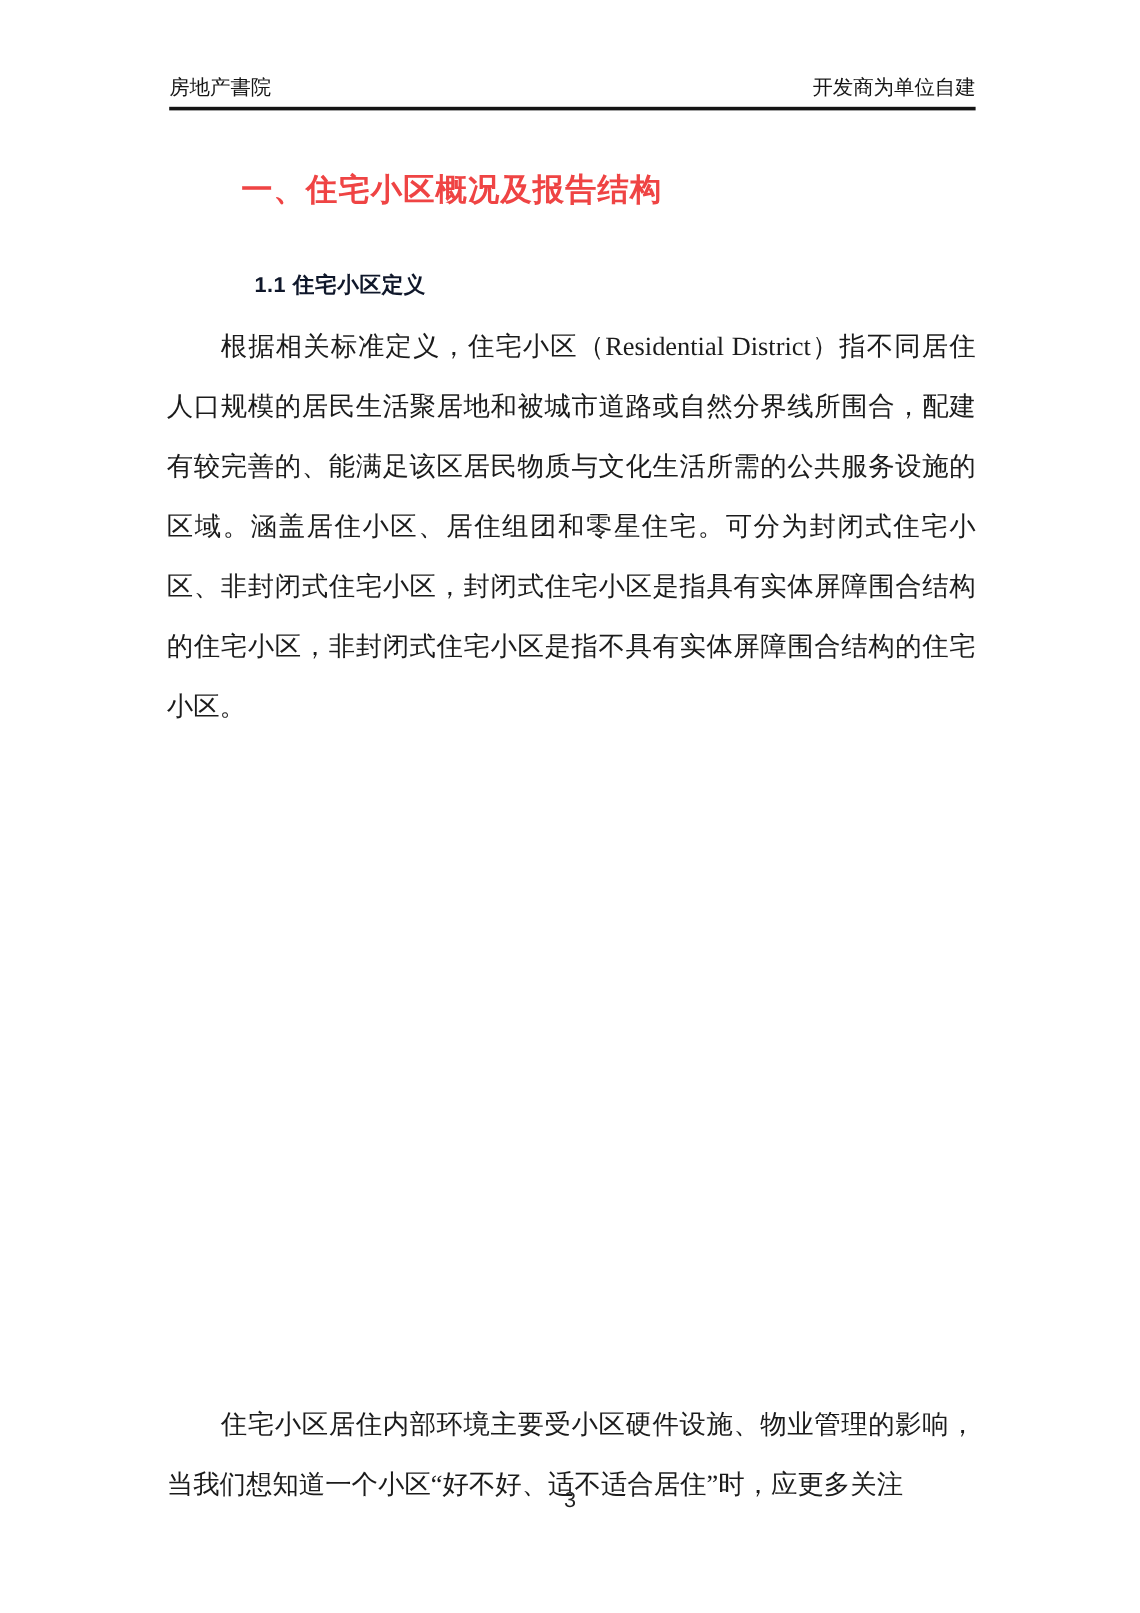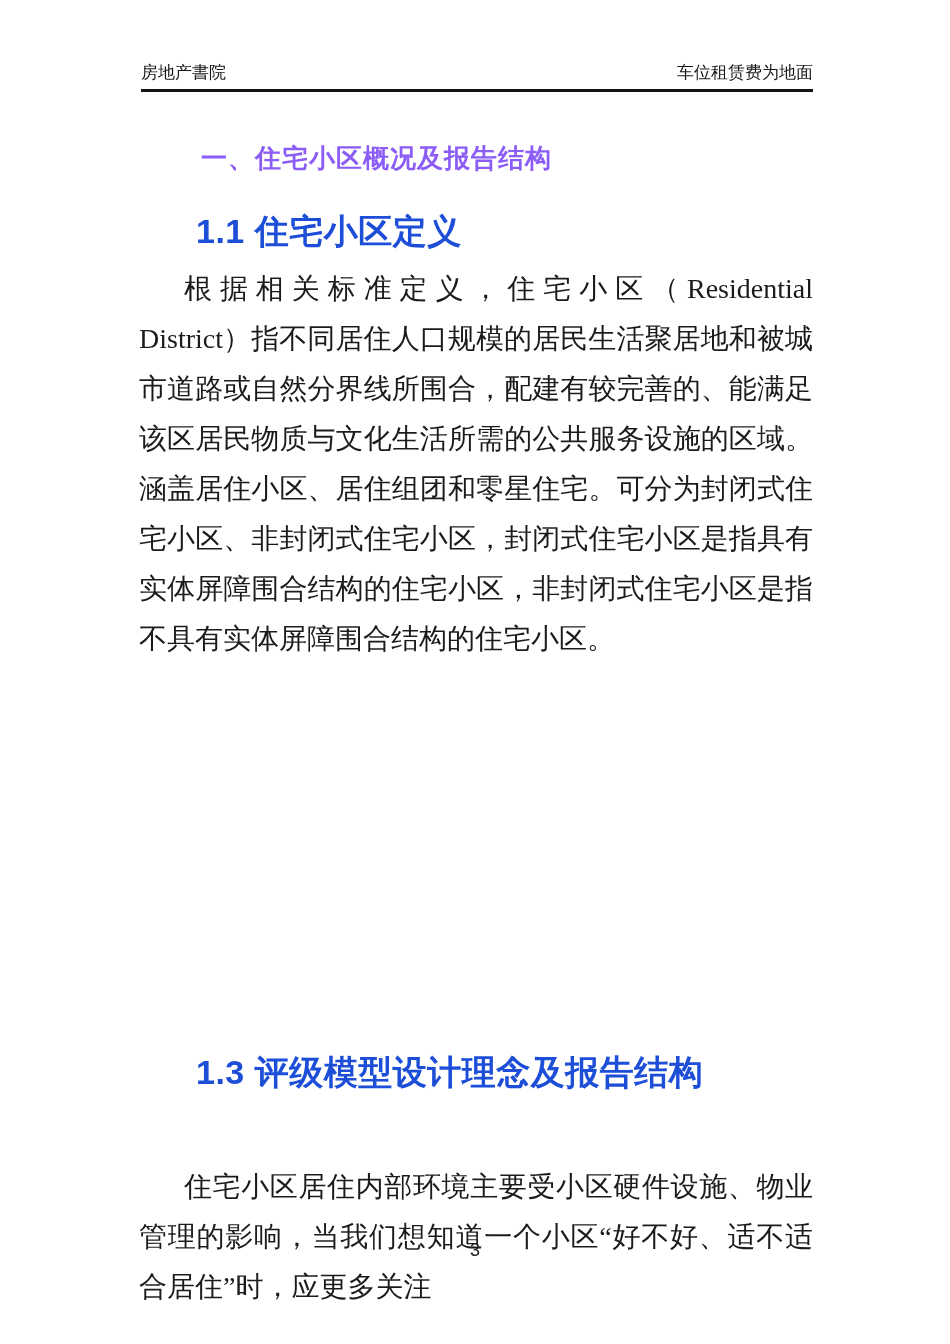--- a/index.html
+++ b/index.html
@@ -29,41 +29,41 @@
   }
   .doc-title {
     position: absolute;
     top: 141px;
     left: 201px;
     margin: 0;
     font-family: "Liberation Sans", "DejaVu Sans", sans-serif;
     font-size: 26px;
     font-weight: 700;
     letter-spacing: 1px;
-    color: #8b5cf6;
+    color: #ef4444;
   }
   .sec-heading {
     position: absolute;
     left: 196px;
-    margin: 0;
+    margin: 16px;
     font-family: "Liberation Sans", "DejaVu Sans", sans-serif;
-    font-size: 34px;
+    font-size: 18px;
     font-weight: 700;
     letter-spacing: 0.5px;
-    color: #1d4ed8;
+    color: #0f172a;
   }
   .sec-heading.h-1 { top: 209px; }
   .sec-heading.h-2 { top: 630px; }
   .sec-heading.h-3 { top: 1050px; }
   .body-para {
     position: absolute;
     left: 139px;
     width: 674px;
     margin: 0;
-    font-size: 28px;
+    font-size: 22px;
     line-height: 50px;
     text-align: justify;
     text-indent: 45px;
     color: #1b1b1b;
   }
   .body-para.p-1 { top: 264px; }
   .body-para.p-2 { top: 686px; }
   .body-para.p-3 { top: 1162px; }
   .page-footer {
     position: absolute;
@@ -76,32 +76,31 @@
     color: #222222;
   }
 </style>
 </head>
 <body>
 
 <div class="page">
 
   <header class="page-header">
     <span>房地产書院</span>
-    <span>车位租赁费为地面</span>
+    <span>开发商为单位自建</span>
   </header>
 
   <h1 class="doc-title">一、住宅小区概况及报告结构</h1>
 
   <h2 class="sec-heading h-1">1.1 住宅小区定义</h2>
 
   <p class="body-para p-1">根据相关标准定义，住宅小区（Residential District）指不同居住人口规模的居民生活聚居地和被城市道路或自然分界线所围合，配建有较完善的、能满足该区居民物质与文化生活所需的公共服务设施的区域。涵盖居住小区、居住组团和零星住宅。可分为封闭式住宅小区、非封闭式住宅小区，封闭式住宅小区是指具有实体屏障围合结构的住宅小区，非封闭式住宅小区是指不具有实体屏障围合结构的住宅小区。</p>
 
 
 
-  <h2 class="sec-heading h-3">1.3 评级模型设计理念及报告结构</h2>
 
   <p class="body-para p-3">住宅小区居住内部环境主要受小区硬件设施、物业管理的影响，当我们想知道一个小区“好不好、适不适合居住”时，应更多关注</p>
 
   <footer class="page-footer">
     <span>3</span>
   </footer>
 
 </div>
 
 </body></html>

